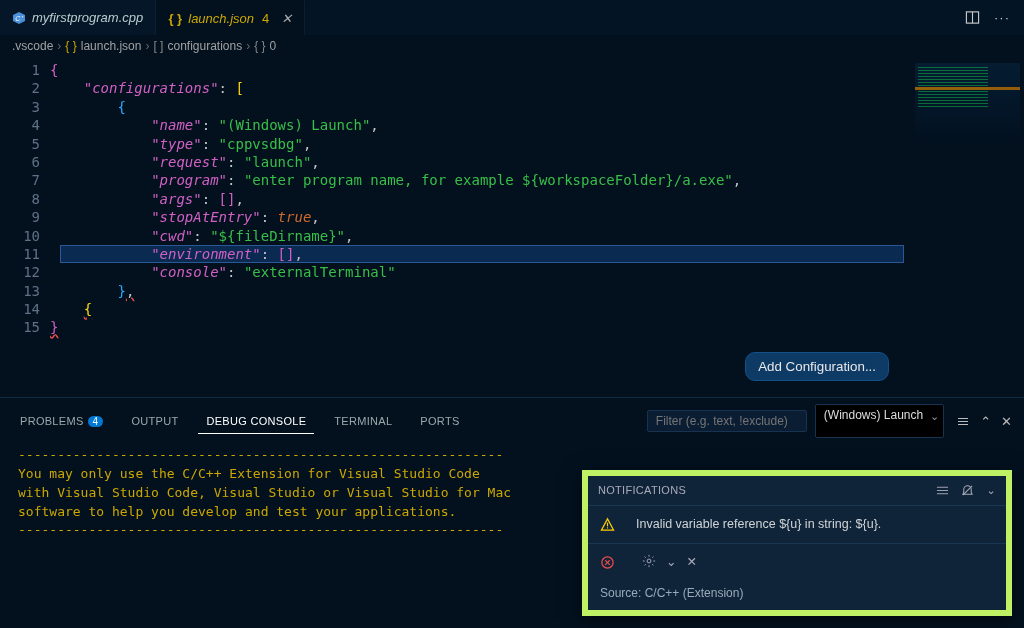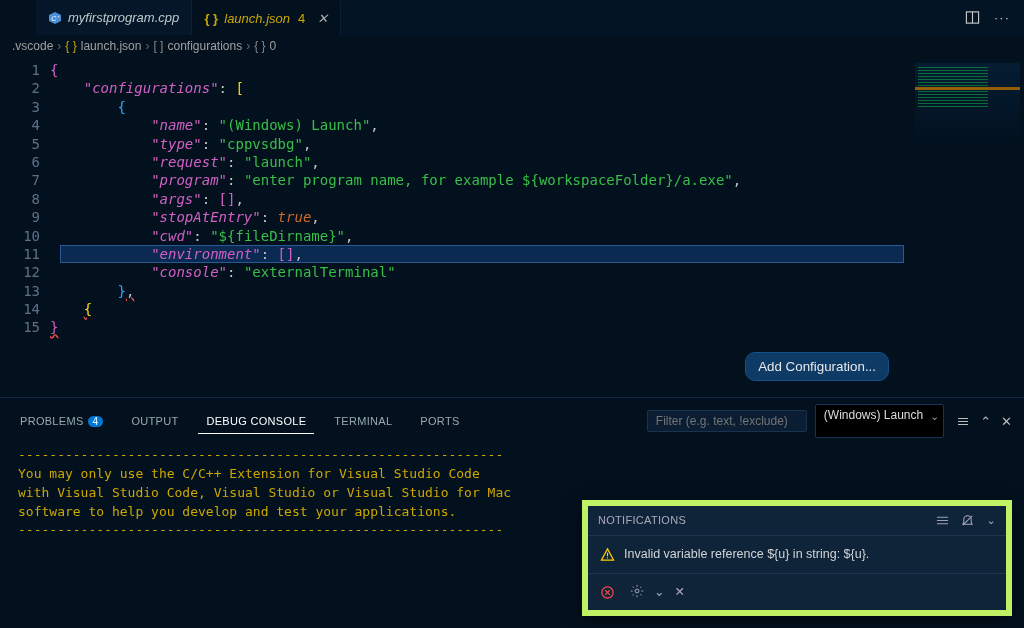--- a/index.html
+++ b/index.html
@@ -11,21 +11,20 @@
   height: 628px;
   overflow: hidden;
   font-size: 13px;
   position: relative;
 }
 .tabs-bar {
   display: flex;
   background: #031424;
   height: 35px;
   align-items: stretch;
-  margin-left: 36px;
 }
 .tab {
   display: flex;
   align-items: center;
   gap: 6px;
   padding: 0 12px;
   background: #041628;
   border-right: 1px solid #0a1f35;
   cursor: pointer;
   font-style: italic;
@@ -134,21 +133,21 @@
   right:12px;
   bottom:12px;
   width:430px;
   background:#0f2438;
   border:6px solid #bef264;
   box-shadow:0 4px 18px rgba(0,0,0,0.6);
   font-size:12.5px;
 }
 .notif-head { display:flex; align-items:center; padding:8px 10px; color:#aab; font-size:11px; letter-spacing:0.3px; }
 .notif-head-icons { margin-left:auto; display:flex; gap:12px; color:#aab; }
-.notif-item { display:flex; gap:8px; padding:10px 12px; border-top:1px solid #1b3650; }
+.notif-item { display:flex; gap:20px; padding:10px 12px; border-top:1px solid #1b3650; }
 .notif-item .nicon { flex:0 0 16px; margin-top:1px; }
 .warn { color:#ffcc00; }
 .err  { color:#f14c4c; }
 .notif-body { flex:1; color:#d0d4d8; line-height:1.4; }
 .notif-actions { display:flex; gap:10px; color:#aab; margin-left:6px; align-items:flex-start; }
 .notif-src { padding:6px 12px 10px; color:#9ab; font-size:12px; }
 svg { display:block; }
 </style>
 </head>
 <body>
@@ -322,13 +321,14 @@
               <line x1="11.7" y1="11.7" x2="13" y2="13"></line>
               <line x1="3" y1="13" x2="4.3" y2="11.7"></line>
               <line x1="11.7" y1="4.3" x2="13" y2="3"></line>
             </g>
           </svg>
         </span>
       <span class="icon-btn">⌄</span>
       <span class="icon-btn">✕</span>
     </div>
   </div>
+  <div class="notif-src">Source: C/C++ (Extension)</div>
 </div>
 
 </body></html>

